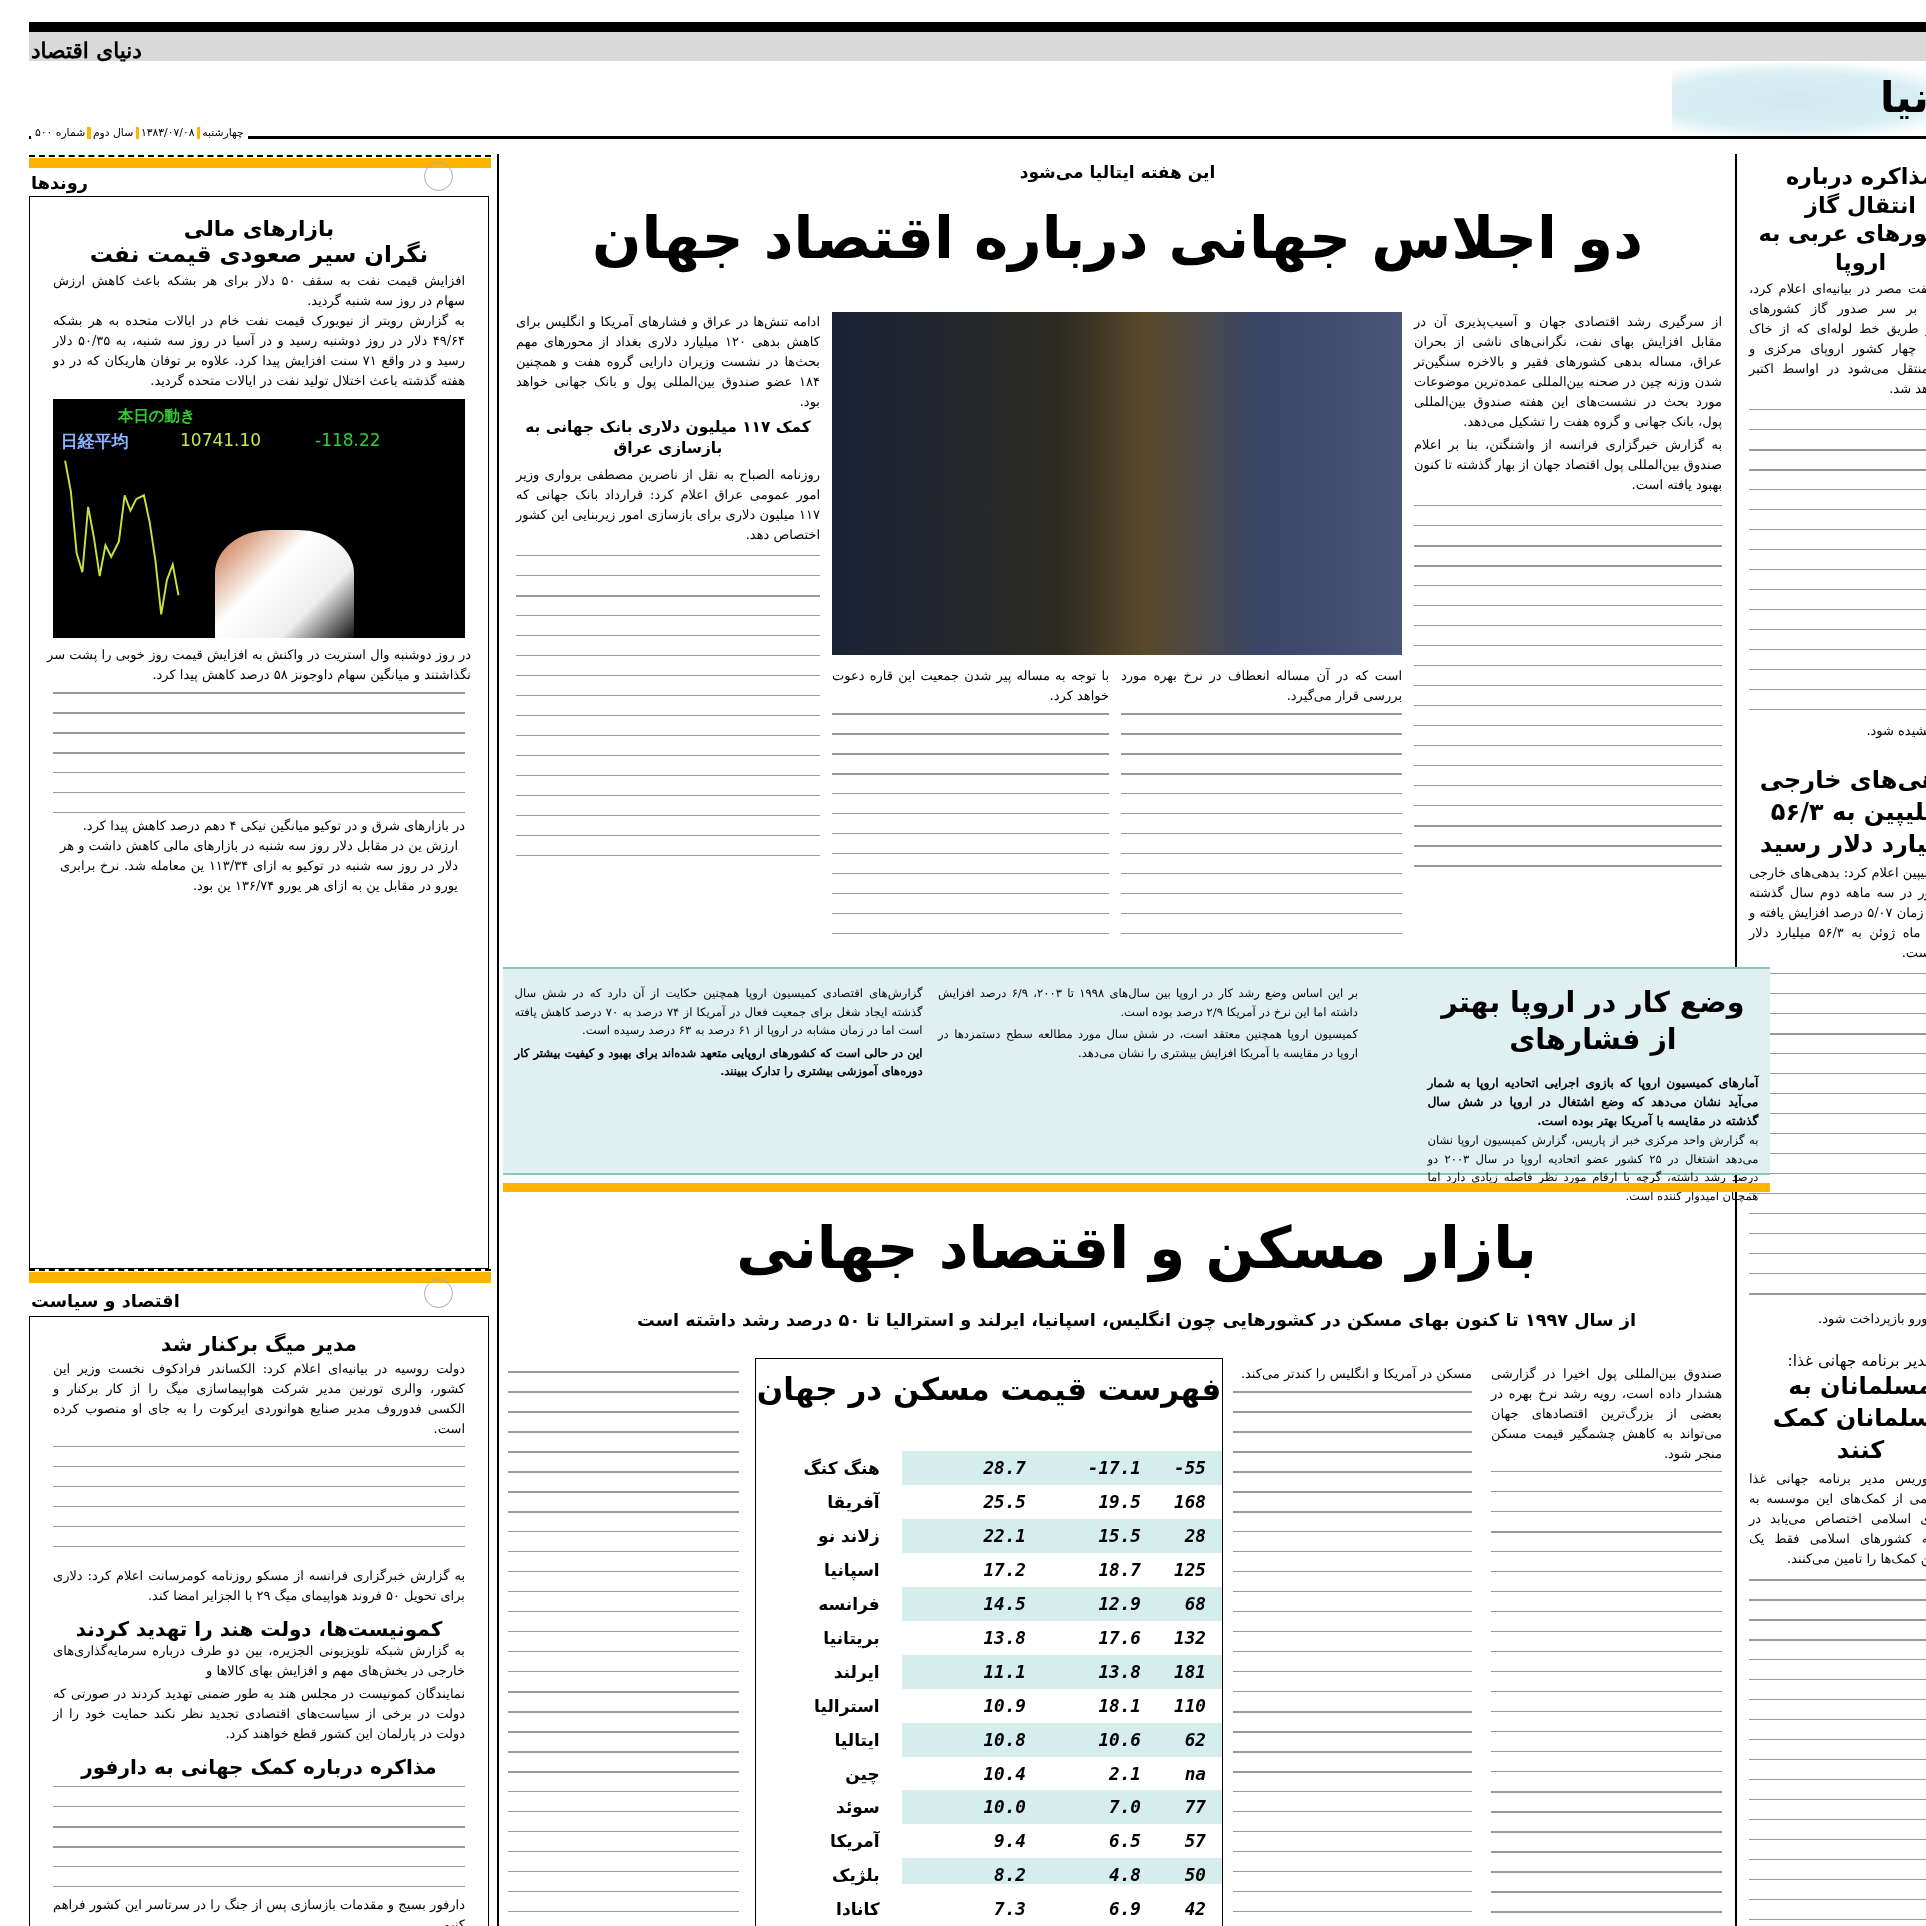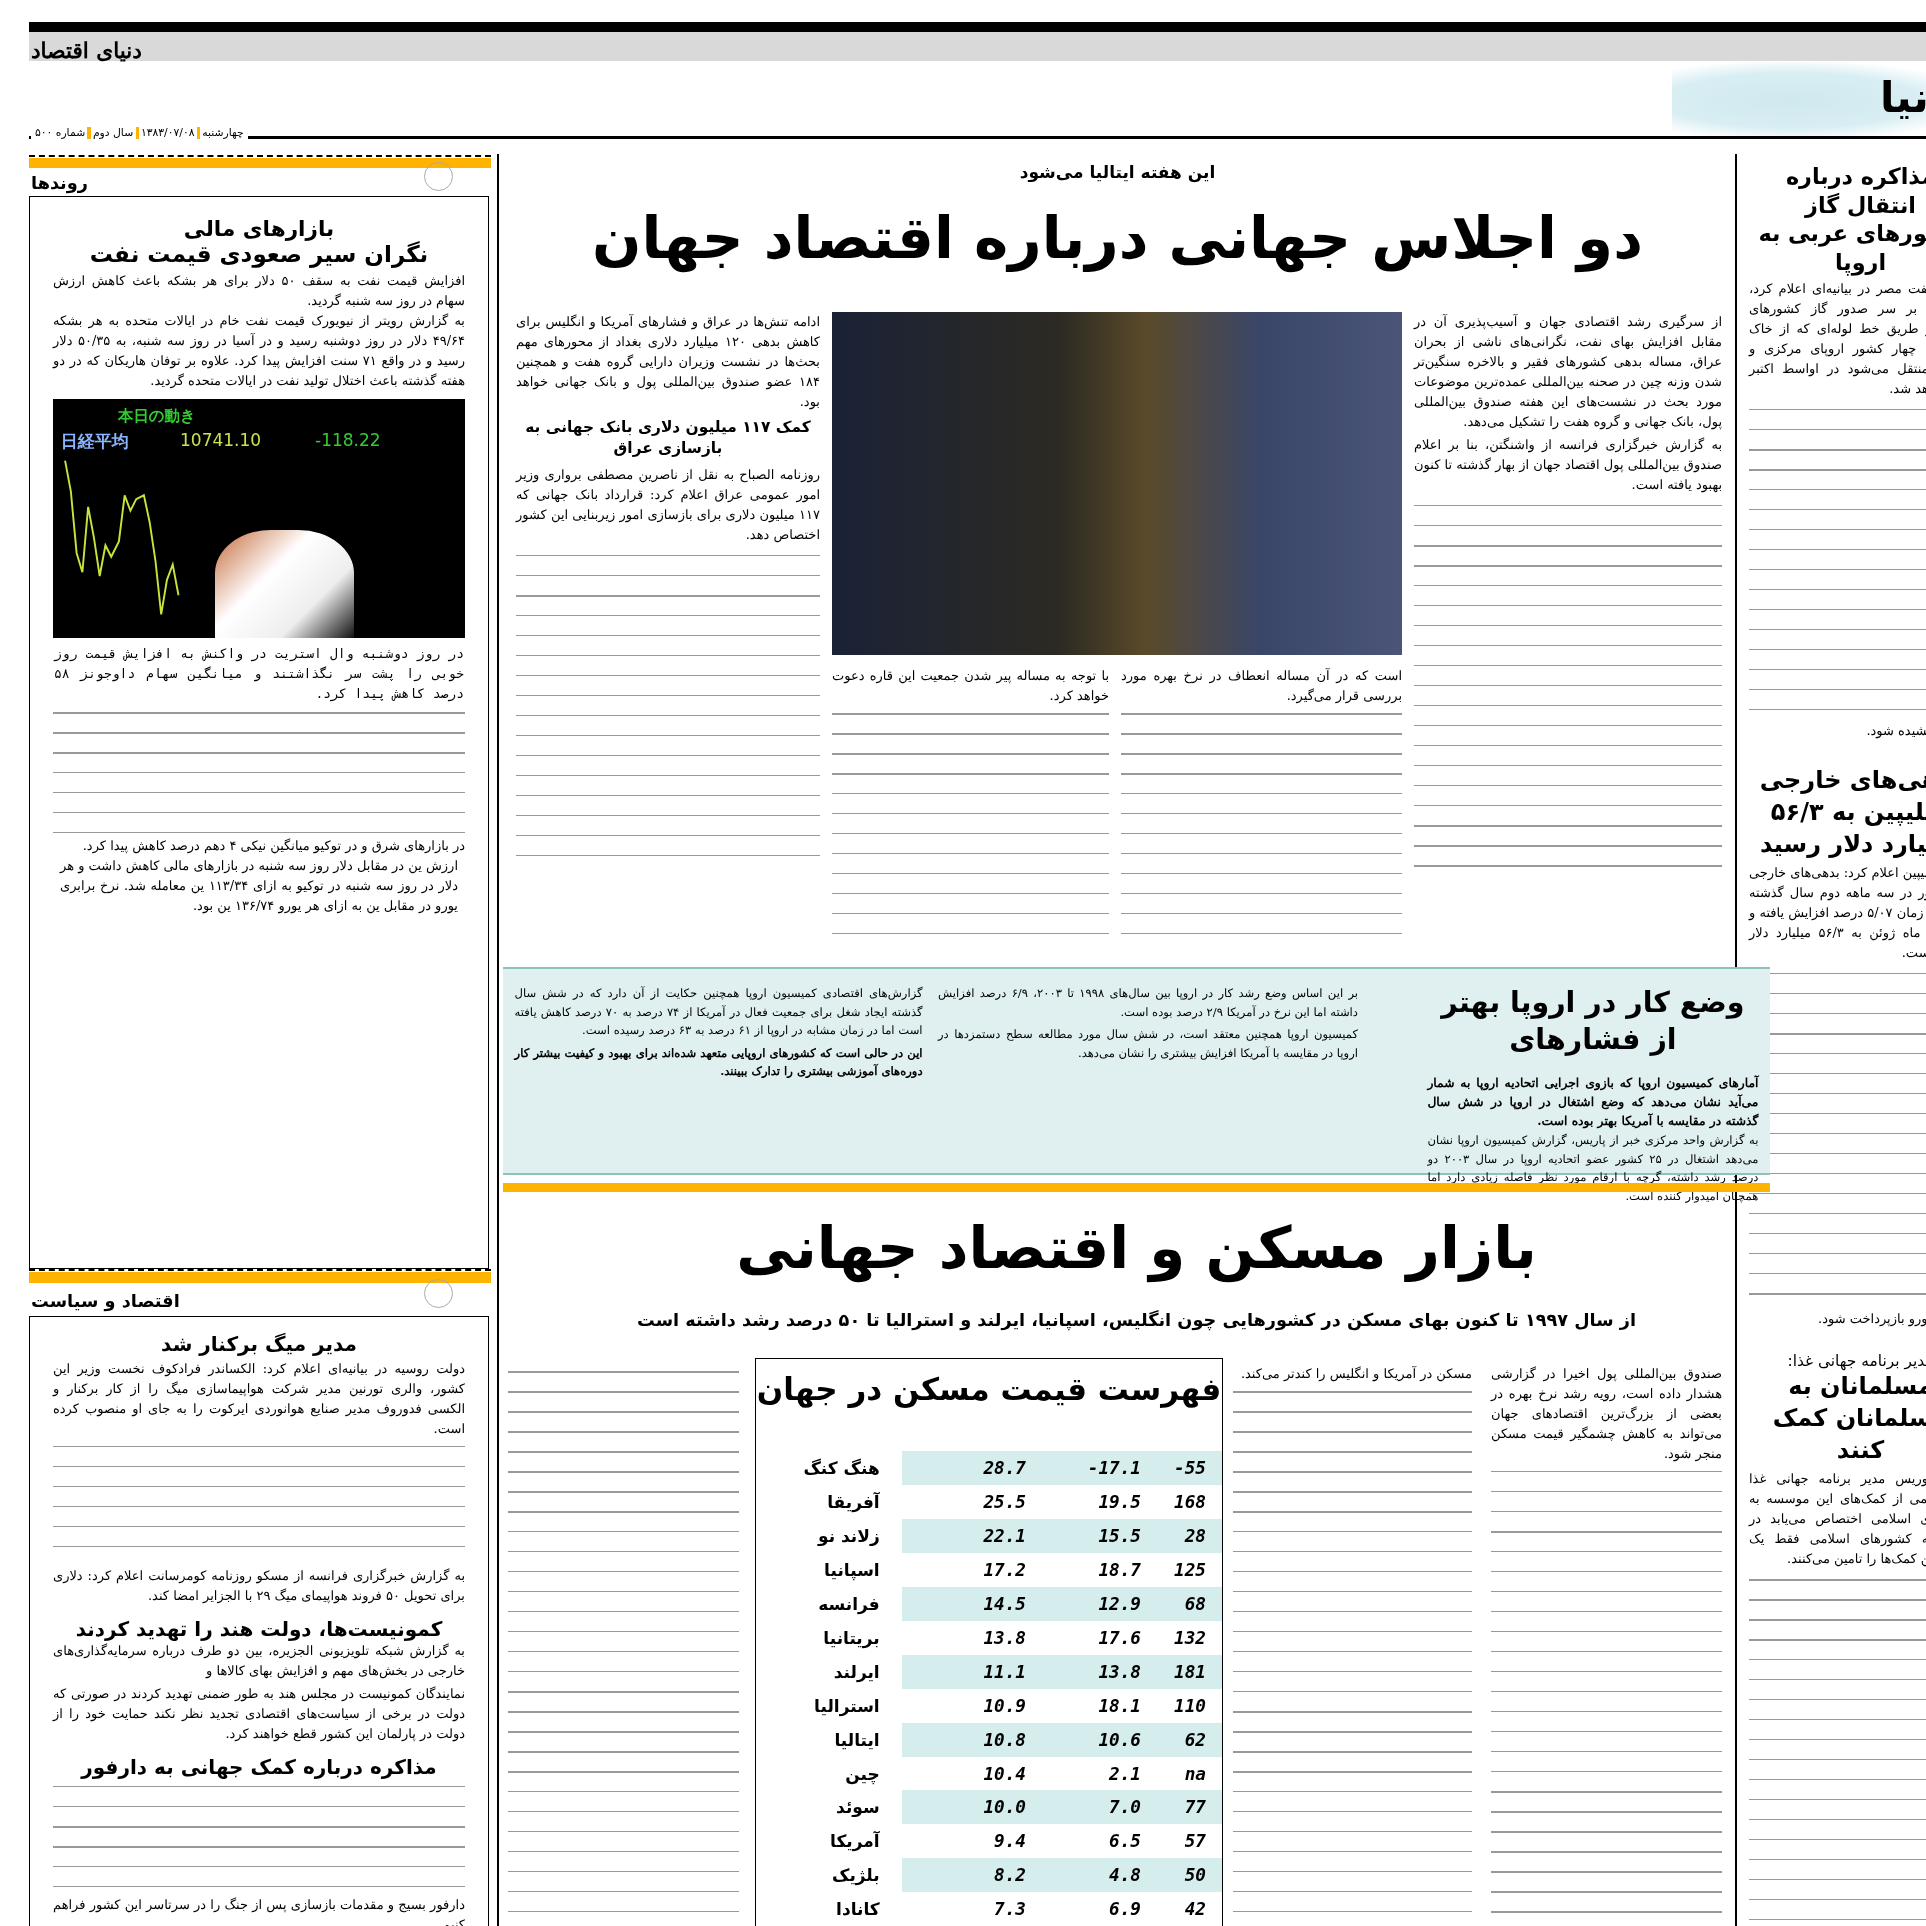--- a/index.html
+++ b/index.html
@@ -215,21 +215,21 @@
         <div class="v v2" style="top:7px">7.0</div>
         <div class="v v3" style="top:7px">77</div>
       </div>
       <div class="row" style="top: 465px; height: 34px;">
         <div class="bg"></div>
         <div class="cname" style="top:7px">آمریکا</div>
         <div class="v v1" style="top:7px">9.4</div>
         <div class="v v2" style="top:7px">6.5</div>
         <div class="v v3" style="top:7px">57</div>
       </div>
-      <div class="row band" style="top: 499px; height: 34px;">
+      <div class="row band" style="top: 499px; height: 26px;">
         <div class="bg"></div>
         <div class="cname" style="top:7px">بلژیک</div>
         <div class="v v1" style="top:7px">8.2</div>
         <div class="v v2" style="top:7px">4.8</div>
         <div class="v v3" style="top:7px">50</div>
       </div>
       <div class="row" style="top: 533px; height: 34px;">
         <div class="bg"></div>
         <div class="cname" style="top:7px">کانادا</div>
         <div class="v v1" style="top:7px">7.3</div>
@@ -257,21 +257,21 @@
   <div style="margin:7.7px 23px;height:239px;background:#000;position:relative;">
     <div style="position:absolute;left:65px;top:7.7px;color:#3c3;font-size:15.4px;font-weight:bold;">本日の動き</div>
     <div style="position:absolute;left:7.7px;top:31px;color:#8ab4ff;font-size:17px;font-weight:bold;">日経平均</div>
     <div style="position:absolute;left:127px;top:31px;color:#cde34a;font-size:17px;">10741.10</div>
     <div style="position:absolute;left:262px;top:31px;color:#3c3;font-size:17px;">-118.22</div>
     <svg style="position:absolute;left:7.7px;top:54px;" width="185" height="173" viewBox="0 0 480 450">
       <polyline fill="none" stroke="#c6e43c" stroke-width="5" points="10,20 25,100 40,260 55,310 70,140 85,220 100,320 115,240 130,270 150,230 165,110 180,150 195,120 215,110 230,180 245,280 260,420 275,330 290,290 305,370"></polyline>
     </svg>
     <div style="position:absolute;left:162px;top:131px;width:139px;height:108px;background:linear-gradient(135deg,#c46a3a 0%,#fff 40%,#eee 70%,#111 100%);border-radius:40% 40% 0 0;"></div>
   </div>
-  <p class="body-text" style="margin:0 24px;font-family:Liberation Mono, monospace;">در روز دوشنبه وال استریت در واکنش به افزایش قیمت روز خوبی را پشت سر نگذاشتند و میانگین سهام داوجونز ۵۸ درصد کاهش پیدا کرد.</p>
+  <p class="body-text" style="margin:0 17px;">در روز دوشنبه وال استریت در واکنش به افزایش قیمت روز خوبی را پشت سر نگذاشتند و میانگین سهام داوجونز ۵۸ درصد کاهش پیدا کرد.</p>
   <div class="col-lines" style="margin:0 23px;height:131px;"></div>
   <p class="body-text" style="margin:0 23px;">در بازارهای شرق و در توکیو میانگین نیکی ۴ دهم درصد کاهش پیدا کرد.</p>
   <p class="body-text" style="margin:0 30px;">ارزش ین در مقابل دلار روز سه شنبه در بازارهای مالی کاهش داشت و هر دلار در روز سه شنبه در توکیو به ازای ۱۱۳/۳۴ ین معامله شد. نرخ برابری یورو در مقابل ین به ازای هر یورو ۱۳۶/۷۴ ین بود.</p>
 </div>
 
 <div class="abs dash" style="left:29px;top:1269px;width:462px;"></div>
 <div class="abs orange-bar" style="left:29px;top:1272px;width:462px;height:10.8px;"></div>
 <div class="abs globe" style="left:424px;top:1279px;"></div>
 <div class="abs sec-label" style="left:31px;top:1291px;">اقتصاد و سیاست</div>
 

